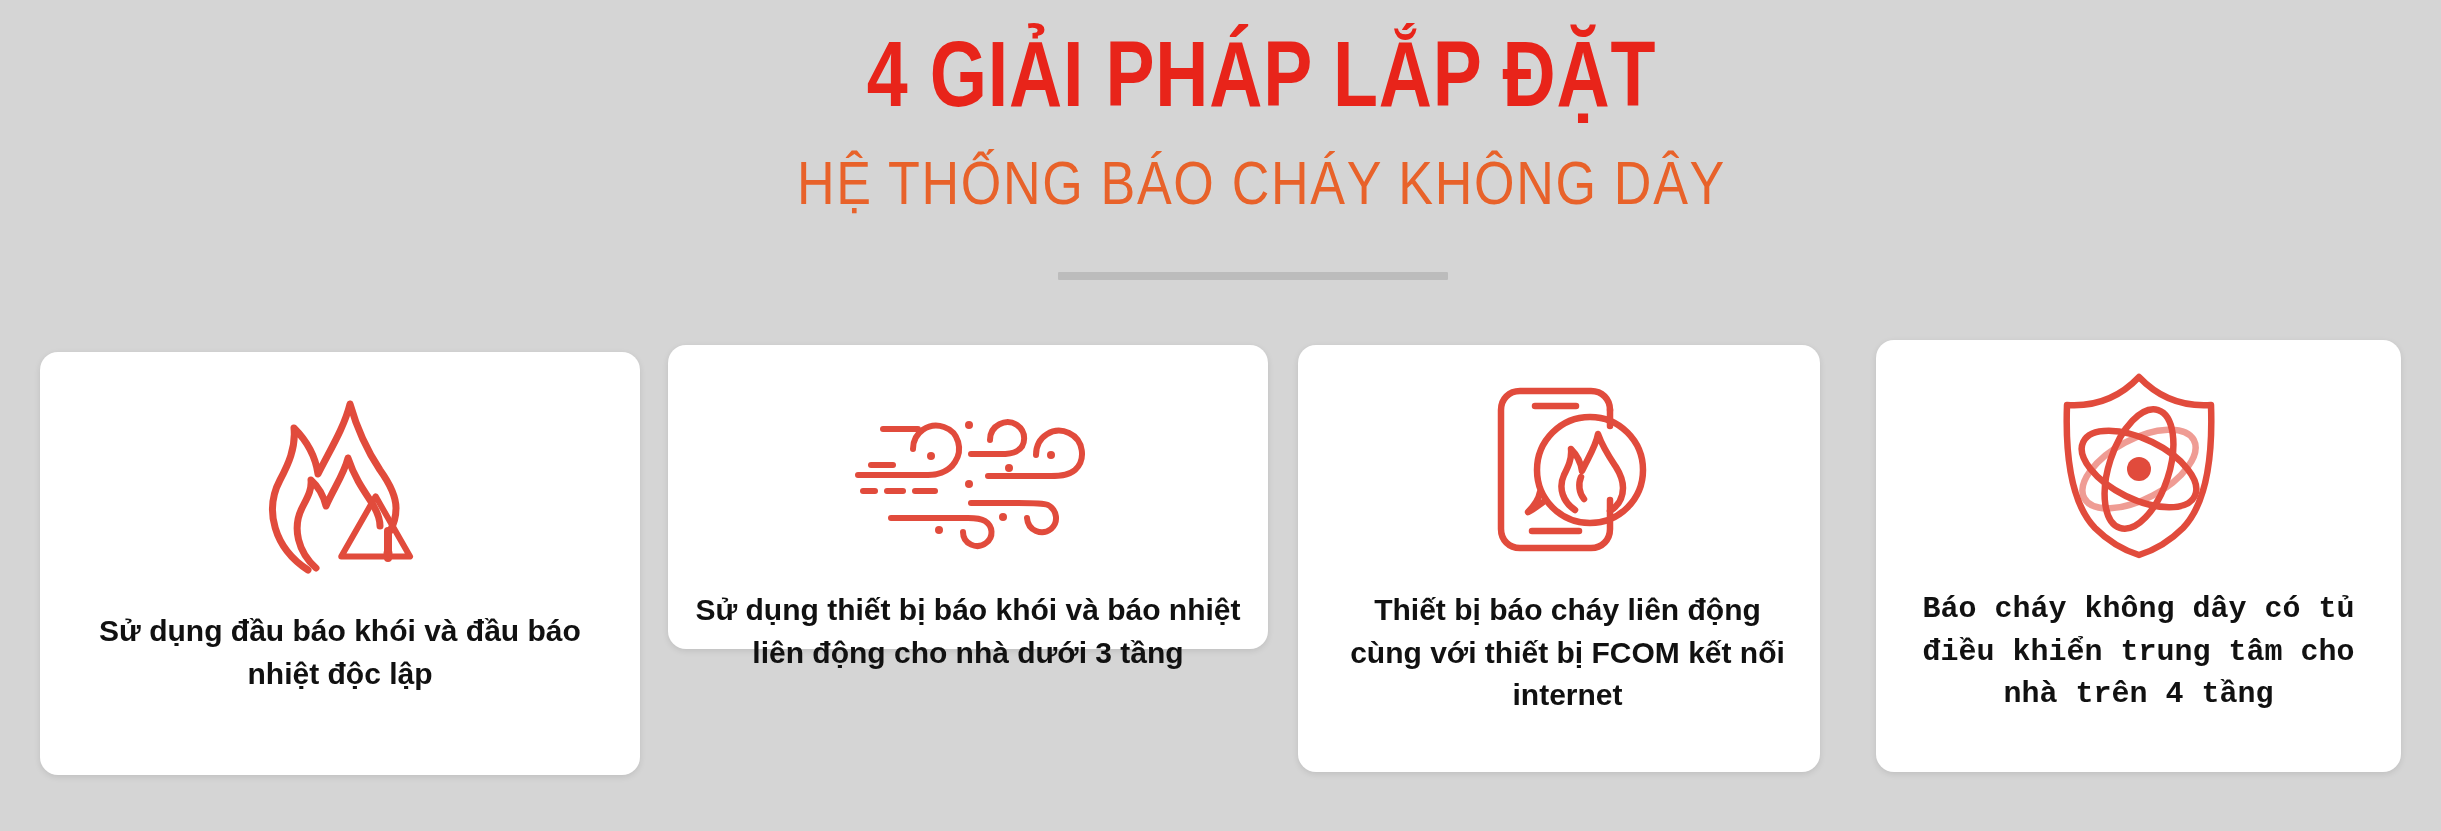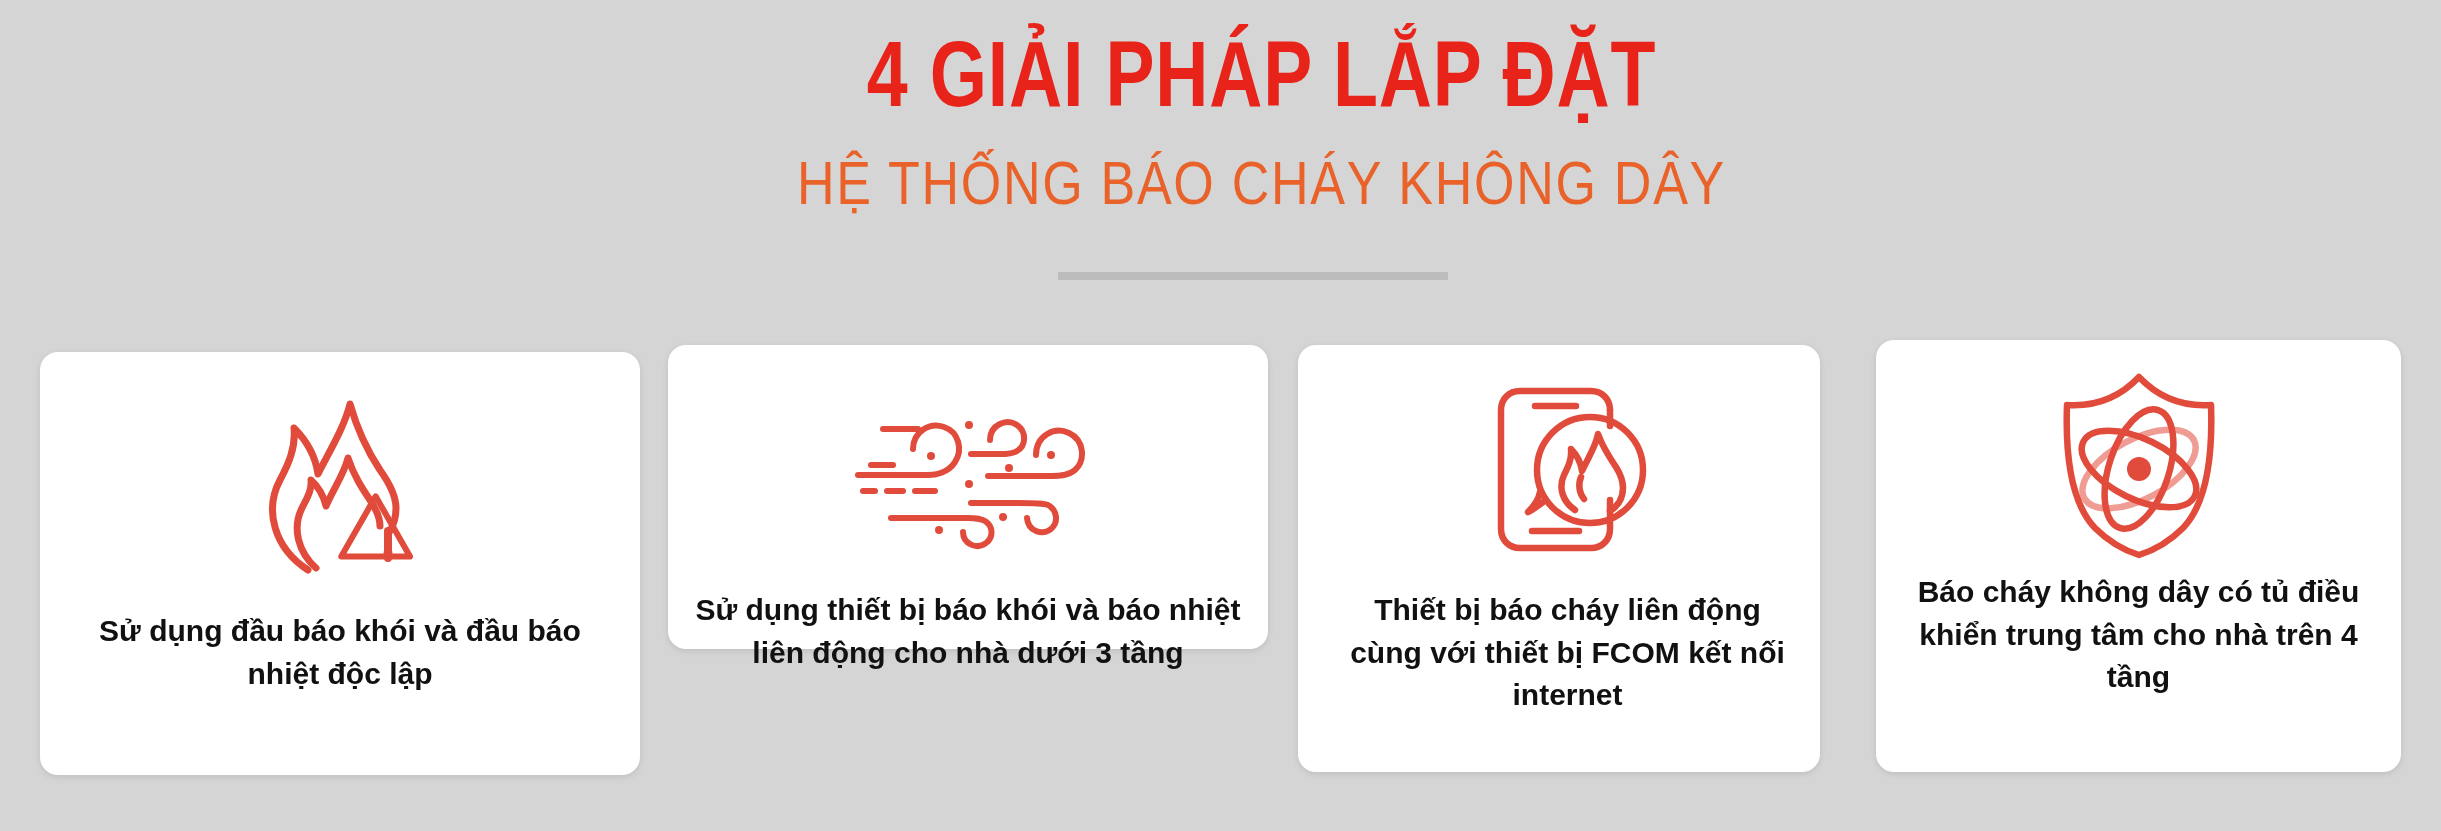--- a/index.html
+++ b/index.html
@@ -116,21 +116,21 @@
   #card-4 { left: 1876px; top: 340px; width: 525px;  height: 432px; }
 
   #card-1 .card-icon { height: 210px; padding-top: 26px; }
   #card-2 .card-icon { height: 196px; padding-top: 34px; }
   #card-3 .card-icon { height: 200px; padding-top: 24px; }
   #card-4 .card-icon { height: 200px; padding-top: 22px; }
 
   #card-1 .card-caption { margin-top: 22px; }
   #card-2 .card-caption { margin-top: 14px; }
   #card-3 .card-caption { margin-top: 20px; }
-  #card-4 .card-caption { margin-top: 9px; }
+  #card-4 .card-caption { margin-top: 26px; font-family: Liberation Mono, monospace; }
 </style>
 </head>
 <body>
 
 <div id="header">
   <div id="main-title">4 GIẢI PHÁP LẮP ĐẶT</div>
   <div id="subtitle">HỆ THỐNG BÁO CHÁY KHÔNG DÂY</div>
   <div id="title-divider"></div>
 </div>
 

